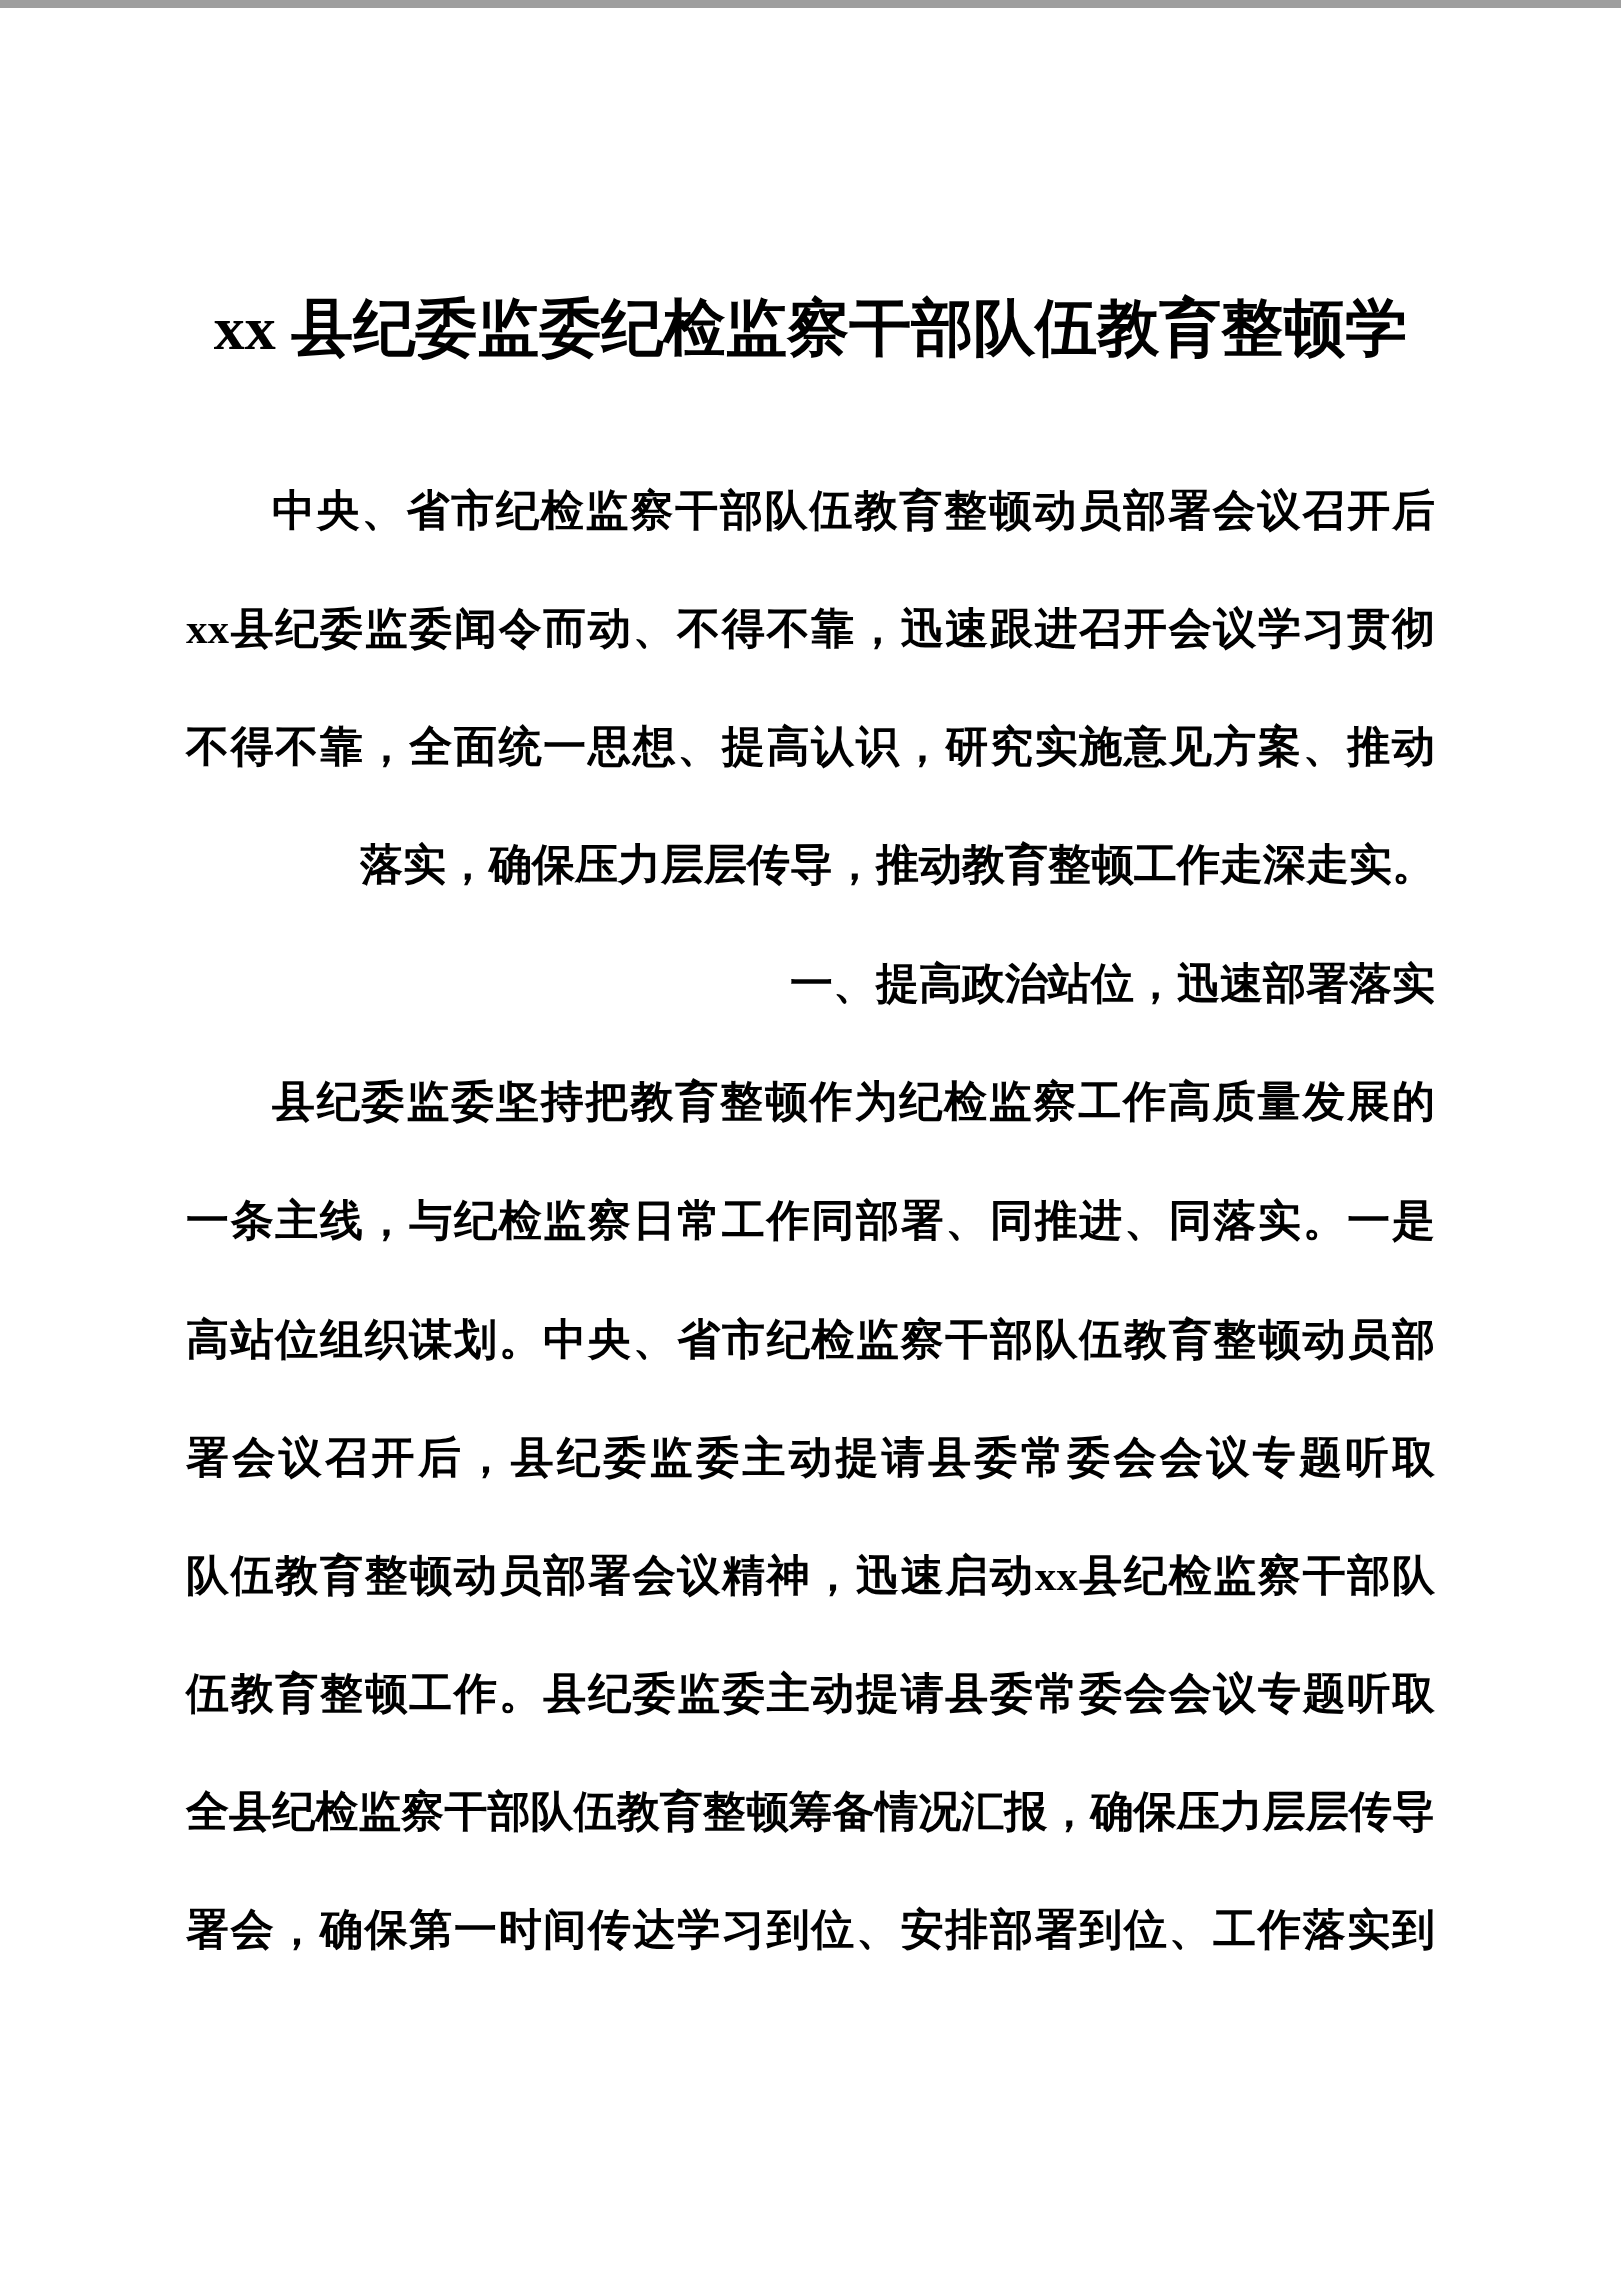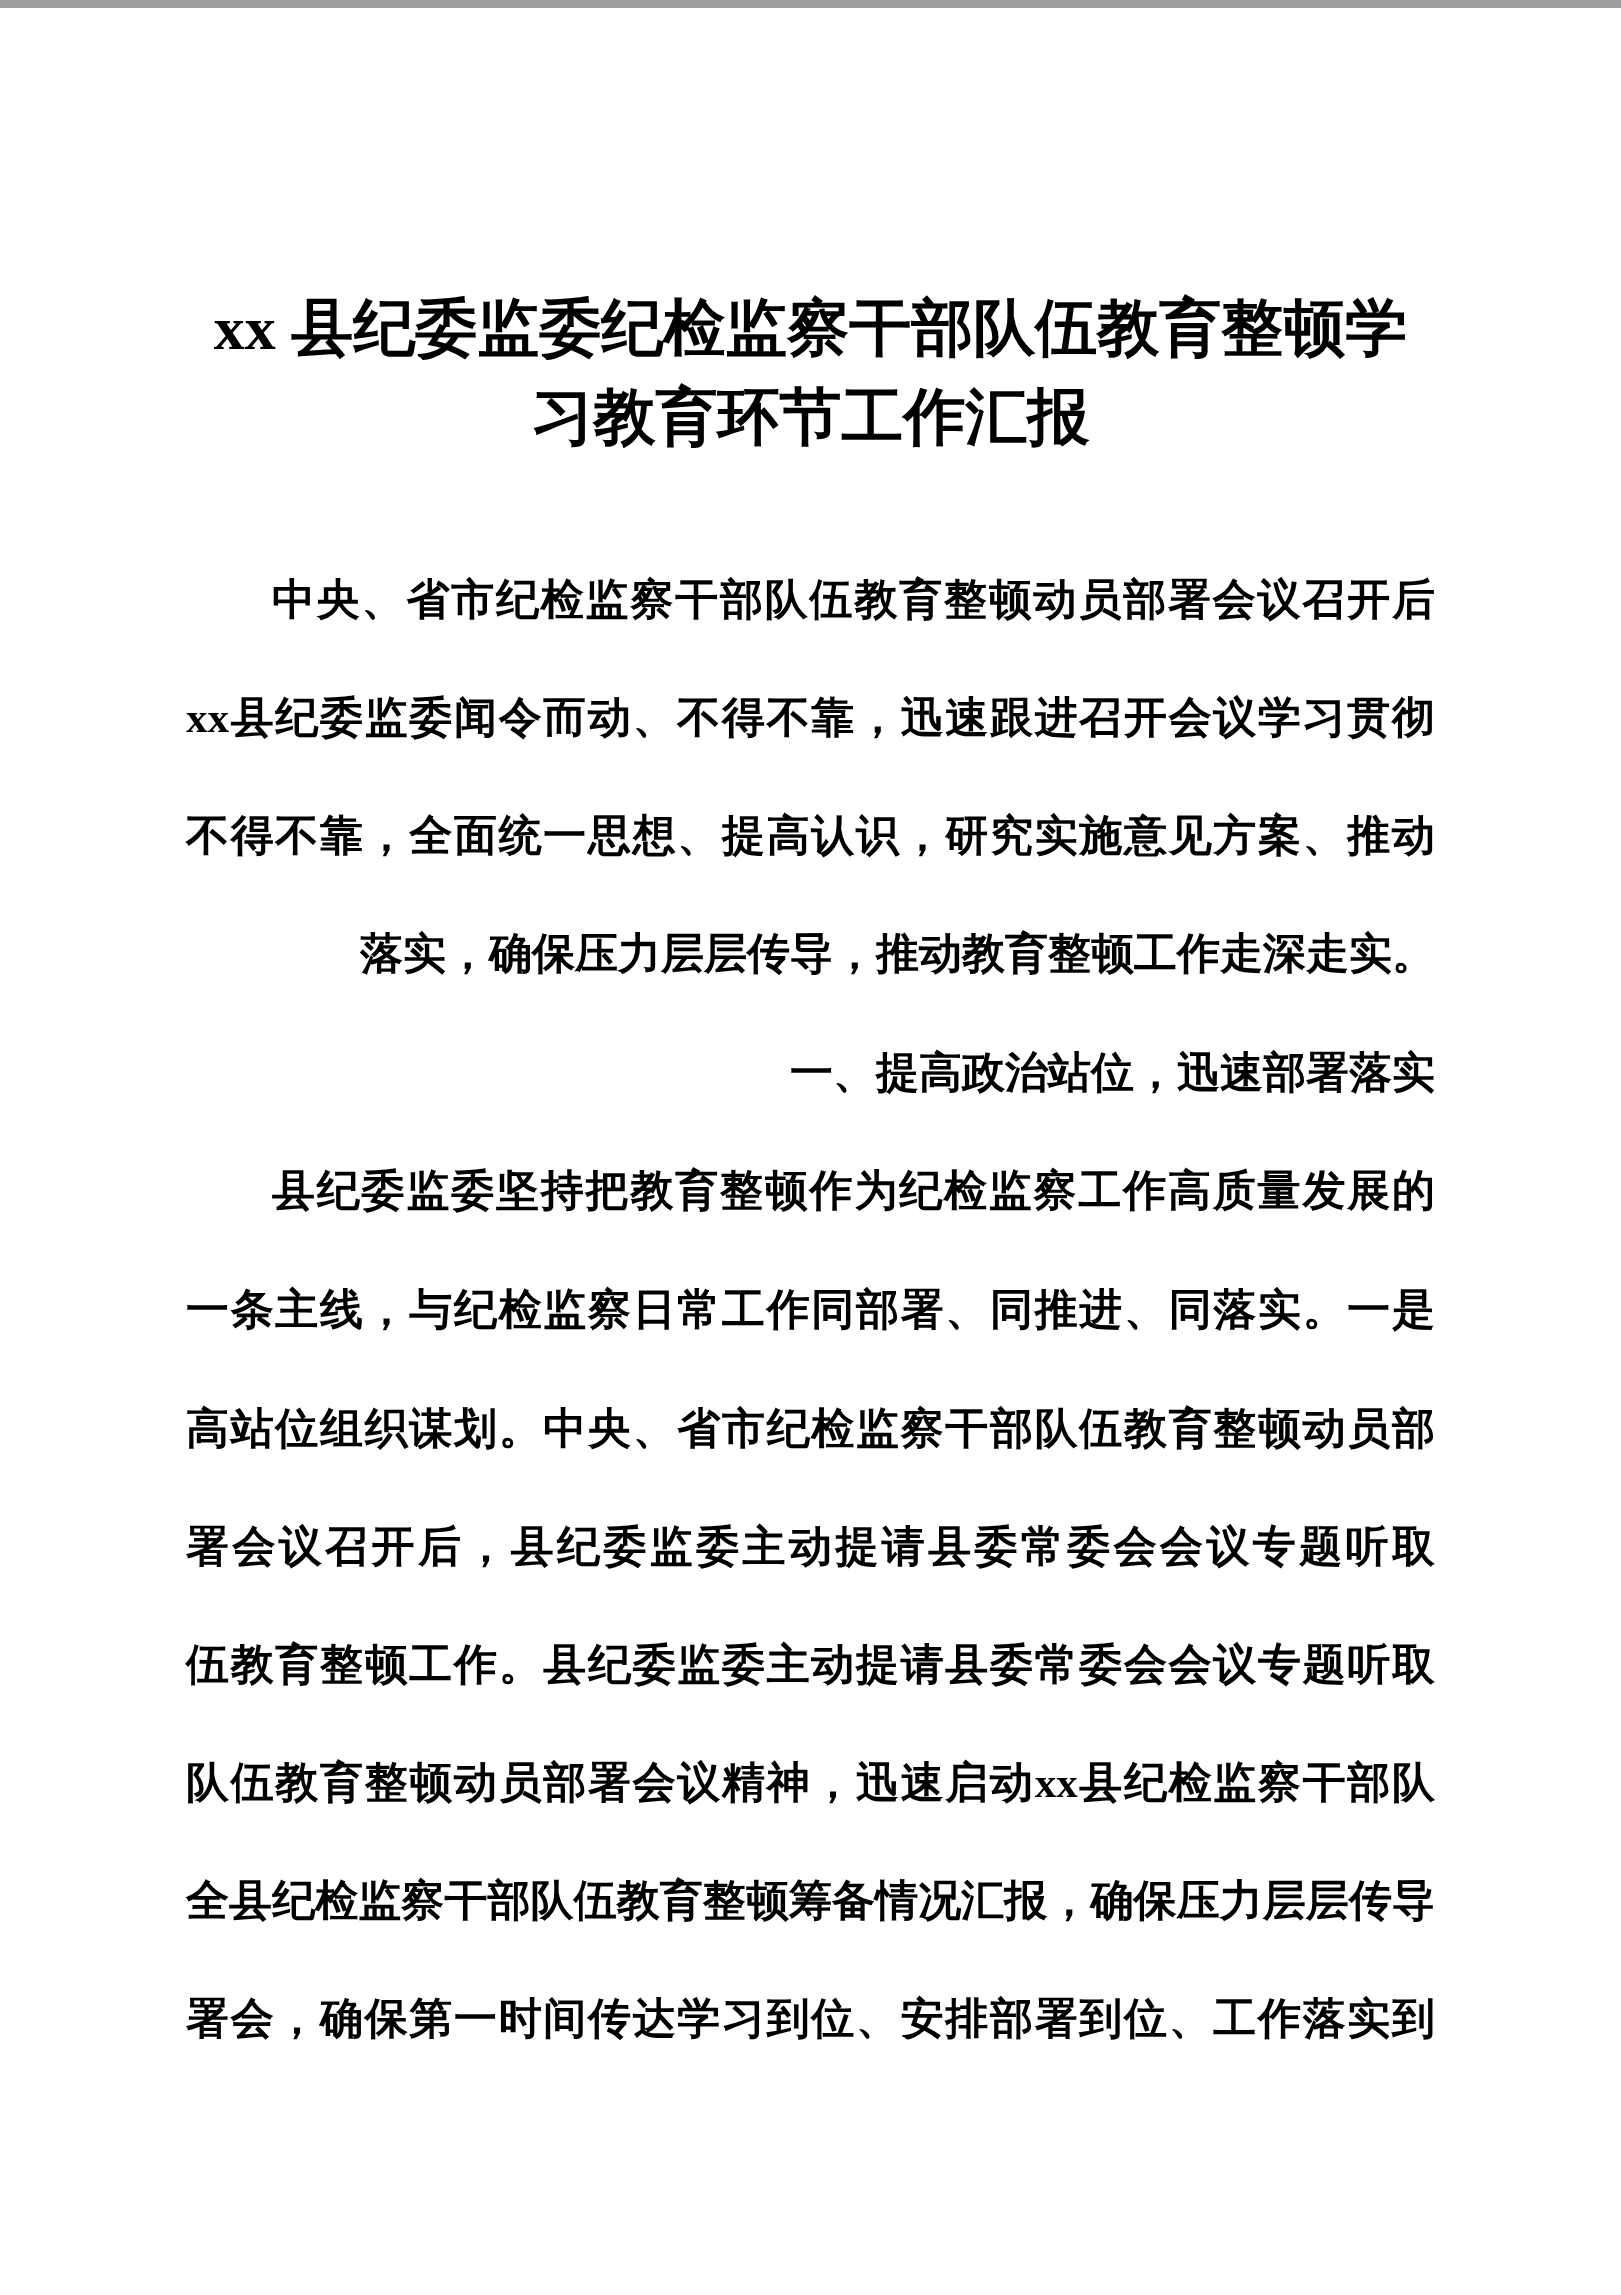--- a/index.html
+++ b/index.html
@@ -48,38 +48,37 @@
     font-weight: bold;
   }
 </style>
 </head>
 <body>
 
 <div class="page">
   <div class="content">
     <div class="doc-title">
         <div class="title-line">xx 县纪委监委纪检监察干部队伍教育整顿学</div>
-        <div class="title-line">习教育环节工作汇报</div>
       </div>
     <div class="doc-body">
         <div class="block body">
           <div class="line indent justify"><span class="seg">中央、省市纪检监察干部队伍教育整顿动员部署会议召开后</span></div>
           <div class="line justify"><span class="seg">xx县纪委监委闻令而动、不得不靠，迅速跟进召开会议学习贯彻</span></div>
           <div class="line justify"><span class="seg">不得不靠，全面统一思想、提高认识，研究实施意见方案、推动</span></div>
           <div class="line"><span class="seg">落实，确保压力层层传导，推动教育整顿工作走深走实。</span></div>
         </div>
         <div class="block heading">
           <div class="line indent"><span class="seg bold">一、提高政治站位，迅速部署落实</span></div>
         </div>
         <div class="block body">
           <div class="line indent justify"><span class="seg">县纪委监委坚持把教育整顿作为纪检监察工作高质量发展的</span></div>
           <div class="line justify"><span class="seg">一条主线，与纪检监察日常工作同部署、同推进、同落实。</span><span class="seg bold">一是</span></div>
           <div class="line justify"><span class="seg bold">高站位组织谋划。</span><span class="seg">中央、省市纪检监察干部队伍教育整顿动员部</span></div>
           <div class="line justify"><span class="seg">署会议召开后，县纪委监委主动提请县委常委会会议专题听取</span></div>
+          <div class="line justify"><span class="seg">队伍教育整顿动员部署会议精神，迅速启动xx县纪检监察干部队</span></div>
           <div class="line justify"><span class="seg">伍教育整顿工作。县纪委监委主动提请县委常委会会议专题听取</span></div>
-          <div class="line justify"><span class="seg">队伍教育整顿动员部署会议精神，迅速启动xx县纪检监察干部队</span></div>
           <div class="line justify"><span class="seg">全县纪检监察干部队伍教育整顿筹备情况汇报，确保压力层层传导</span></div>
           <div class="line justify"><span class="seg">署会，确保第一时间传达学习到位、安排部署到位、工作落实到</span></div>
         </div>
       </div>
   </div>
 </div>
 
 
 </body></html>

